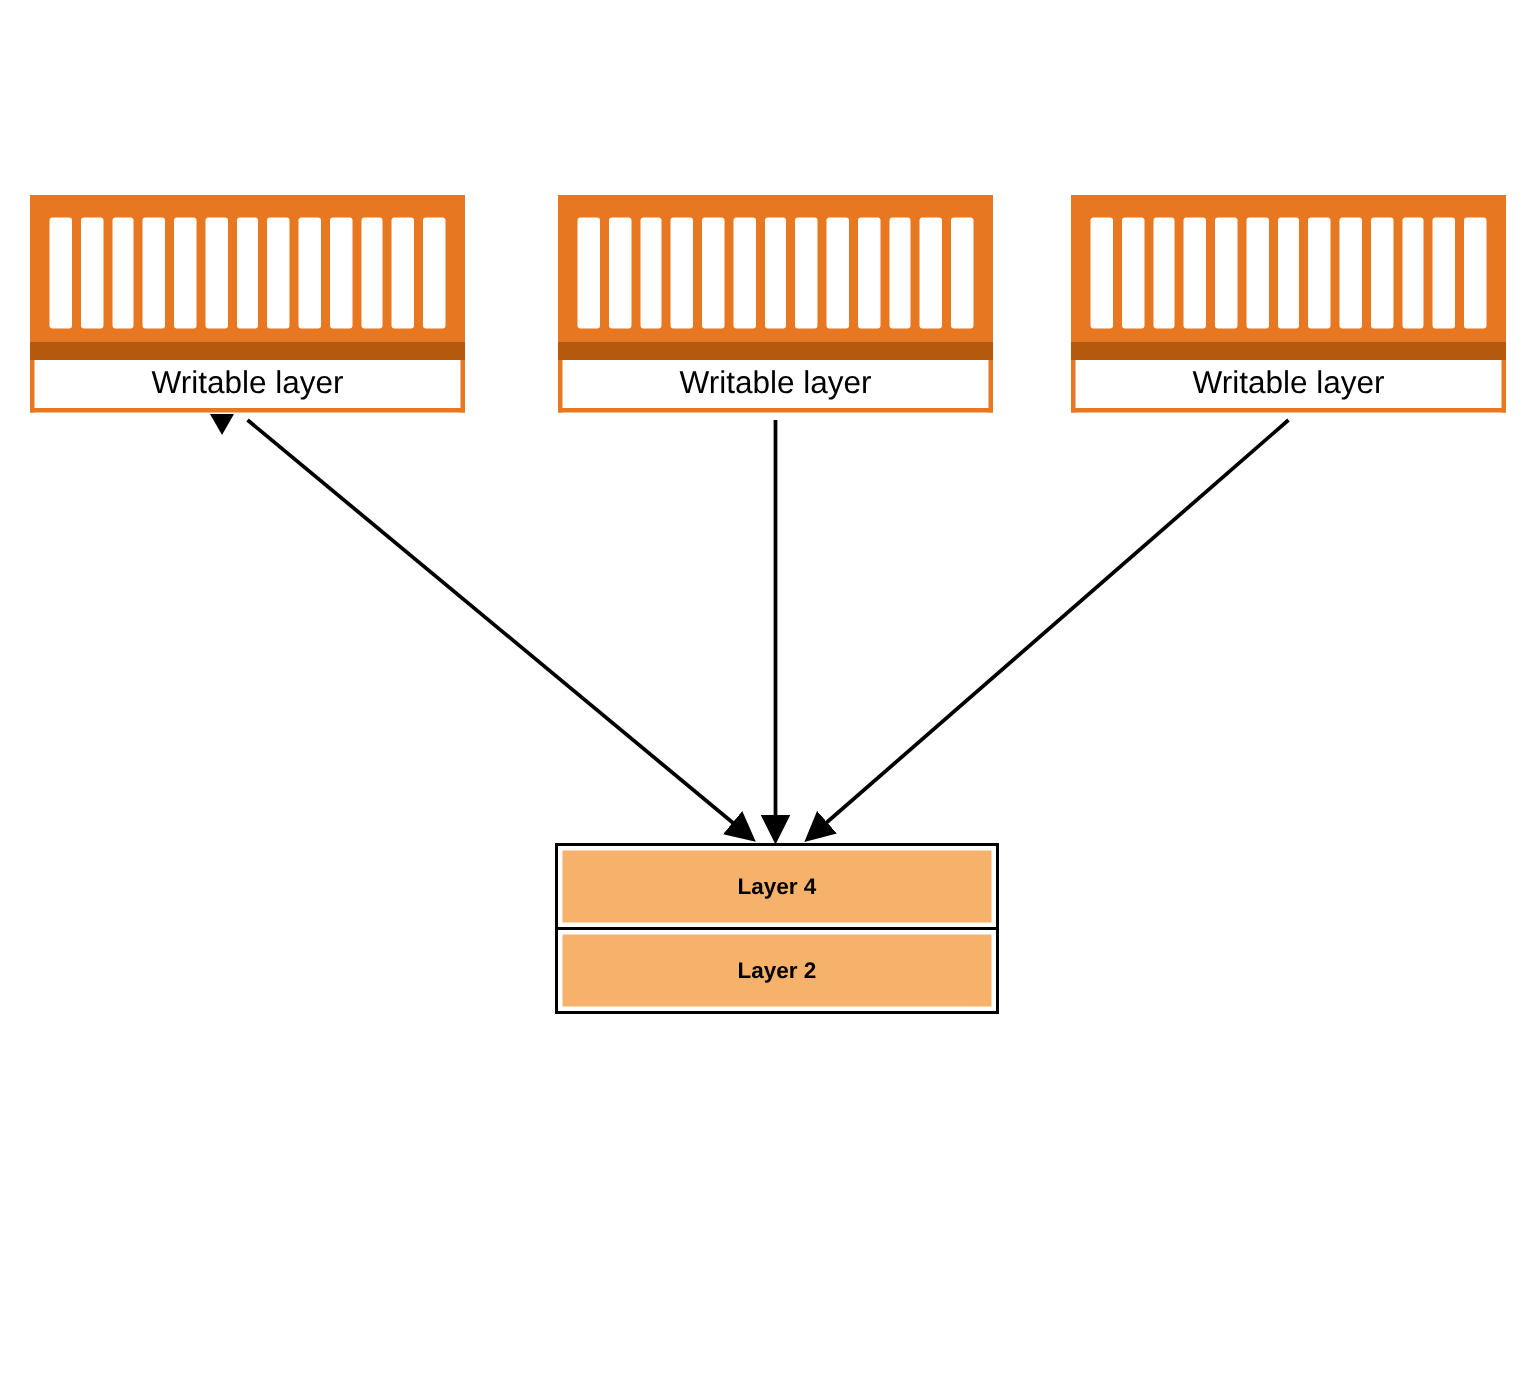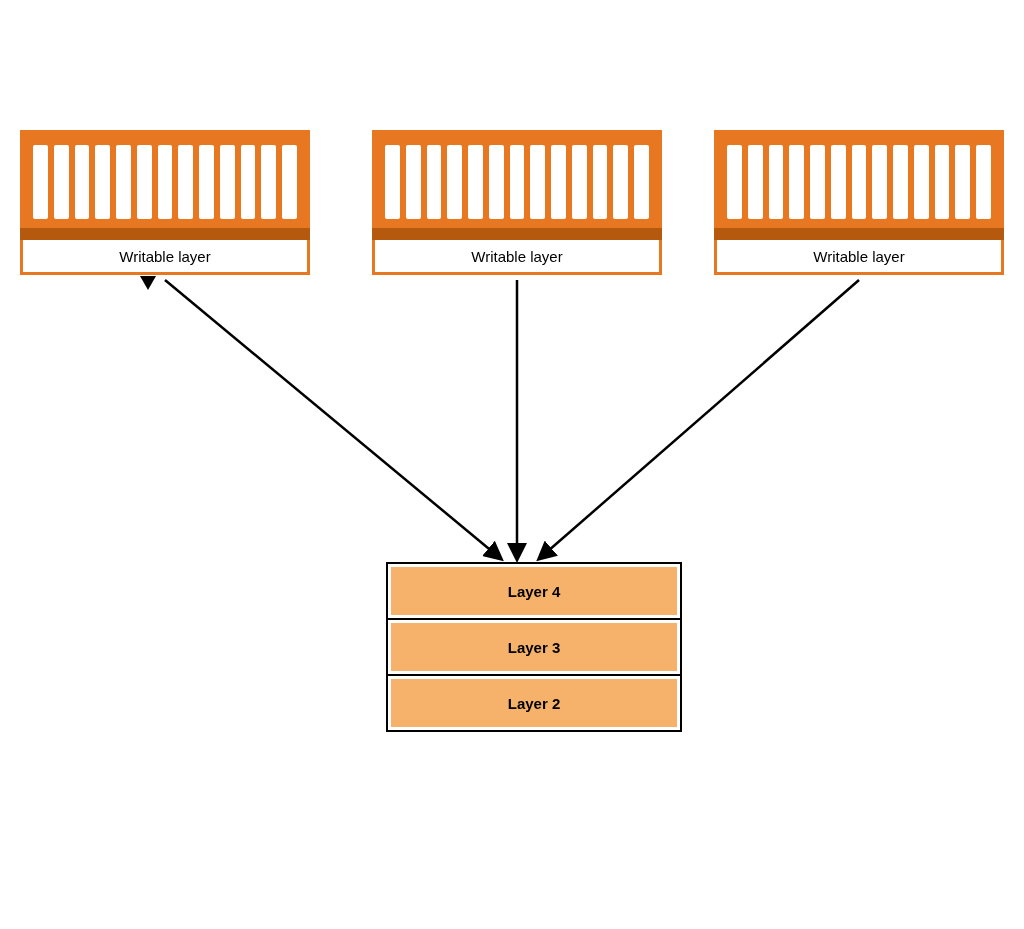--- a/index.html
+++ b/index.html
@@ -53,26 +53,26 @@
     left: 0; right: 0;
     top: 110px;
     height: 35px;
     background: #ffffff;
     border: 3px solid #e87722;
     border-top-width: 0;
     box-sizing: border-box;
     display: flex;
     align-items: center;
     justify-content: center;
-    font-size: 15px;
+    font-size: 21px;
   }
   
   .image-stack {
     position: absolute;
-    left: 386px;
+    left: 370px;
     top: 562px;
     width: 296px;
     box-sizing: border-box;
     border: 2px solid #000;
   }
   .image-stack .layer-row {
     border-top: 2px solid #000;
     padding: 3px;
     box-sizing: border-box;
   }
@@ -160,23 +160,20 @@
     </div>
     <div class="container-base"></div>
     <div class="writable">Writable layer</div>
   </div>
 
   <div class="image-stack">
     <div class="layer-row">
       <div class="layer-inner">Layer 4</div>
     </div>
     <div class="layer-row">
-      <div class="layer-inner">Layer 3</div>
-    </div>
-    <div class="layer-row">
       <div class="layer-inner">Layer 2</div>
     </div>
   </div>
 
   <svg class="arrows" viewBox="0 0 1024 929">
     <defs>
       <marker id="arrowhead" markerWidth="8" markerHeight="8" refX="6" refY="4" orient="auto" markerUnits="strokeWidth">
         <path d="M0,0 L8,4 L0,8 Z" fill="#000"></path>
       </marker>
     </defs>

